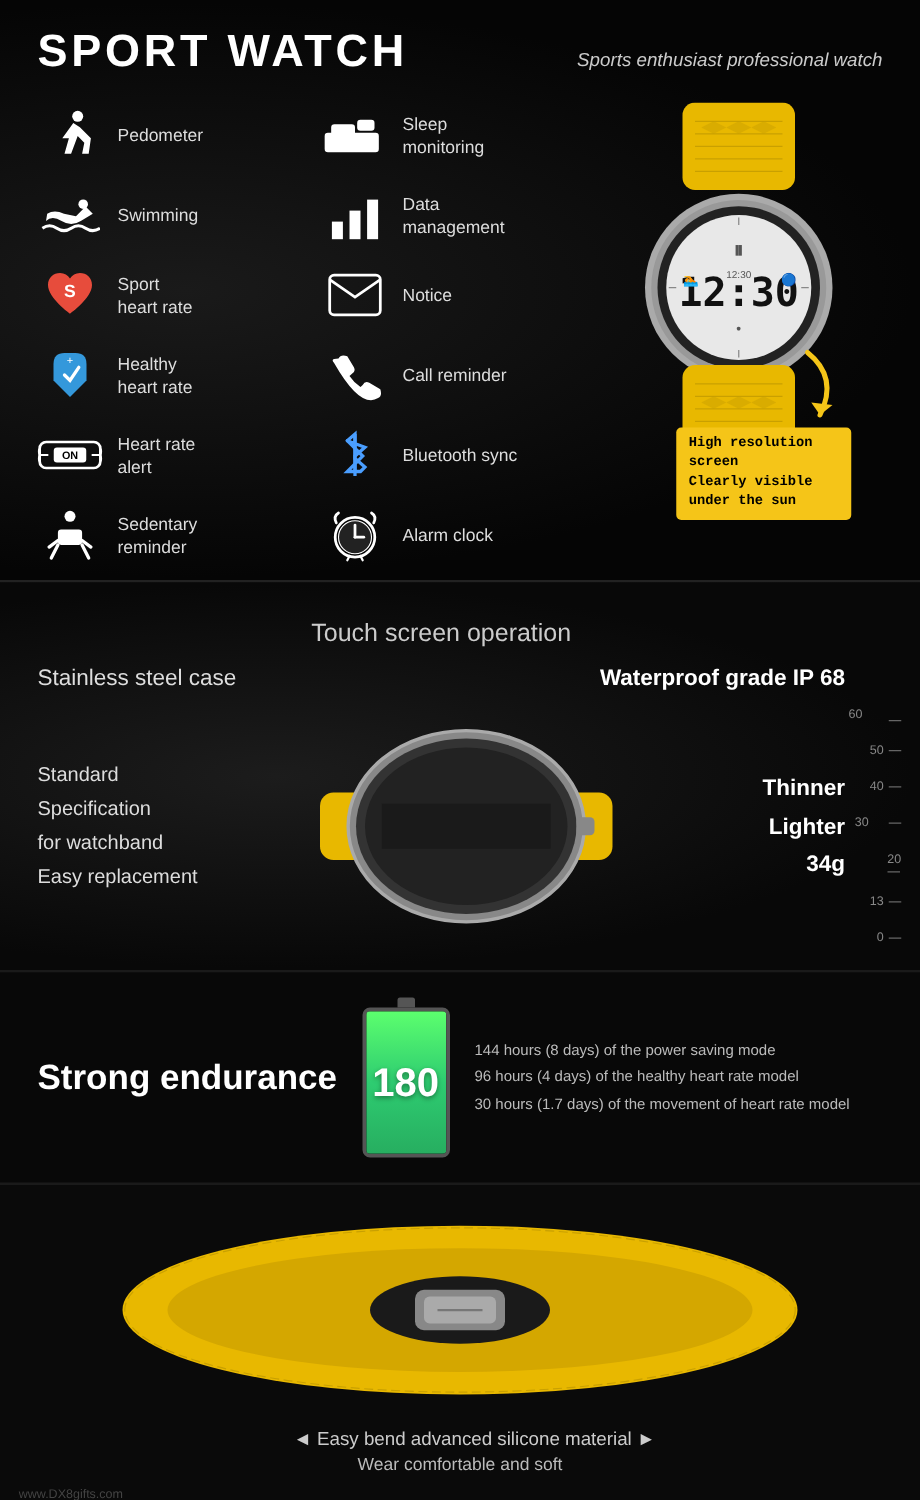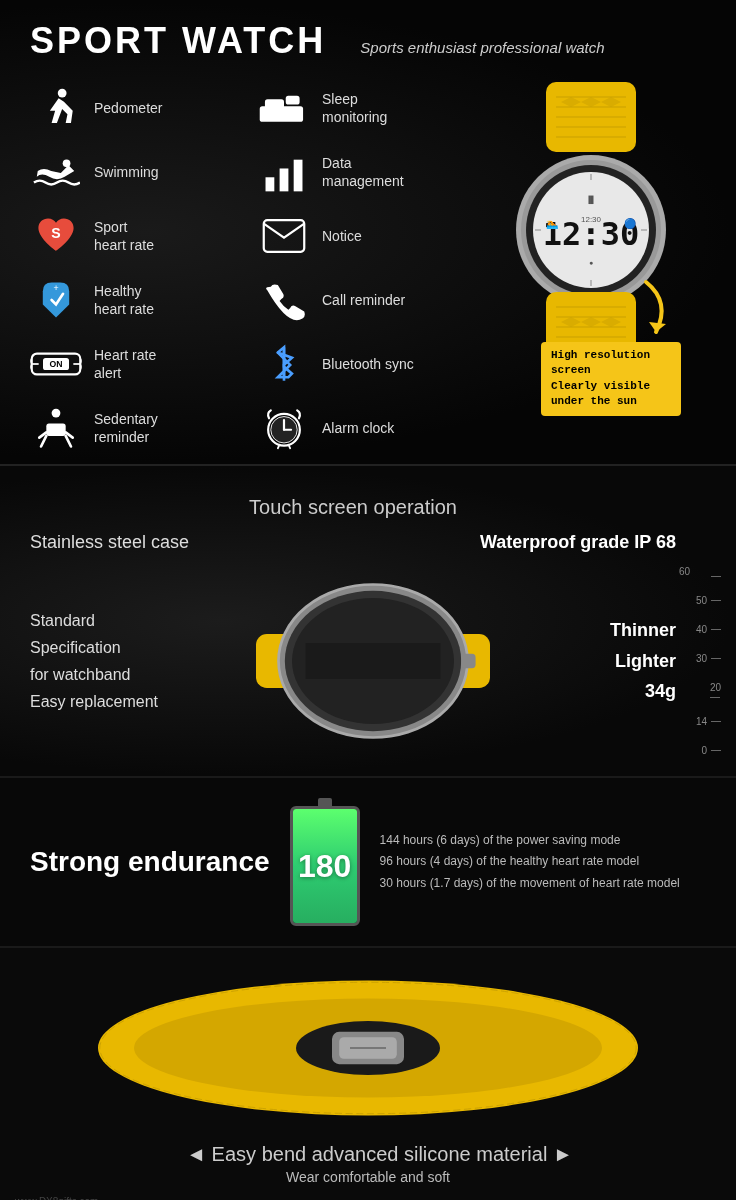--- a/index.html
+++ b/index.html
@@ -18,20 +18,21 @@
       background-image: radial-gradient(ellipse at 20% 50%, #1a1a1a 0%, #050505 70%);
       padding: 20px 30px 10px 30px;
       position: relative;
     }
 
     .header {
       display: flex;
       align-items: baseline;
       gap: 34px;
       margin-bottom: 20px;
+      justify-content: space-between;
     }
 
     .main-title {
       font-size: 36px;
       font-weight: 900;
       color: #fff;
       letter-spacing: 3px;
       text-transform: uppercase;
     }
 
@@ -430,30 +431,30 @@
           <div style="width:10px; height:1px; background:#666;"></div>
         </div>
         <div style="display:flex; align-items:center; gap:4px;">
           <span style="font-size:10px; color:#888;">50</span>
           <div style="width:10px; height:1px; background:#666;"></div>
         </div>
         <div style="display:flex; align-items:center; gap:4px;">
           <span style="font-size:10px; color:#888;">40</span>
           <div style="width:10px; height:1px; background:#666;"></div>
         </div>
-        <div style="display:flex; align-items:center; gap:4px;">
+        <div style="display:flex; align-items:center; gap:16px;">
           <span style="font-size:10px; color:#888;">30</span>
           <div style="width:10px; height:1px; background:#666;"></div>
         </div>
         <div style="display:flex; align-items:center; gap:4px;flex-direction:column;">
           <span style="font-size:10px; color:#888;">20</span>
           <div style="width:10px; height:1px; background:#666;"></div>
         </div>
         <div style="display:flex; align-items:center; gap:4px;">
-          <span style="font-size:10px; color:#888;">14</span>
+          <span style="font-size:10px; color:#888;">13</span>
           <div style="width:10px; height:1px; background:#666;"></div>
         </div>
         <div style="display:flex; align-items:center; gap:4px;">
           <span style="font-size:10px; color:#888;">0</span>
           <div style="width:10px; height:1px; background:#666;"></div>
         </div>
       </div>
 
     </div>
 
@@ -467,21 +468,21 @@
     <div style="display:flex; flex-direction:column; align-items:center;">
       <div style="width:14px; height:8px; background:#555; border-radius:2px 2px 0 0; margin:0 auto;"></div>
       <div style="width:70px; height:120px; border:3px solid #555; border-radius:6px; position:relative; overflow:hidden; background:#111;padding-left:20px;">
         <div style="position:absolute; bottom:0; left:0; right:0; height:100%; background:linear-gradient(to top, #27ae60, #2ecc71, #5cff6e); display:flex; align-items:center; justify-content:center;">
           <span style="font-size:32px; font-weight:900; color:#fff; text-shadow:0 1px 4px rgba(0,0,0,0.4);">180</span>
         </div>
       </div>
     </div>
 
     <div class="battery-info">
-      <div>144 hours (6 days) of the power saving mode</div>
+      <div>144 hours (8 days) of the power saving mode</div>
       <div>96 hours (4 days) of the healthy heart rate model</div>
       <div>30 hours (1.7 days) of the movement of heart rate model</div>
     </div>
   </div>
 
   <div style="height:2px; background:#1a1a1a;"></div>
 
   <div style="background:#0a0a0a; padding: 10px 0 30px; text-align:center; position:relative;">
 
     <svg viewBox="0 0 700 200" width="700" height="180" style="display:block; margin:0 auto;">
@@ -491,19 +492,19 @@
 
       <ellipse cx="350" cy="100" rx="80" ry="30" fill="#1a1a1a"></ellipse>
 
       <ellipse cx="350" cy="100" rx="298" ry="73" fill="none" stroke="#c9a000" stroke-width="1" stroke-dasharray="8,4"></ellipse>
 
       <rect x="310" y="82" width="80" height="36" rx="8" fill="#888"></rect>
       <rect x="318" y="88" width="64" height="24" rx="5" fill="#aaa"></rect>
       <line x1="330" y1="100" x2="370" y2="100" stroke="#777" stroke-width="2"></line>
     </svg>
 
-    <div style="font-size:20px; color:#ccc; margin-top:5px;margin-left:23px;">◄ Easy bend advanced silicone material ►</div>
+    <div style="font-size:15px; color:#ccc; margin-top:5px;margin-left:23px;">◄ Easy bend advanced silicone material ►</div>
     <div style="font-size:14px; color:#bbb; margin-top:3px;">Wear comfortable and soft</div>
 
     <div style="position:absolute; bottom:8px; left:15px; font-size:10px; color:#444;">www.DX8gifts.com</div>
   </div>
 
 </div>
 
 </body></html>

